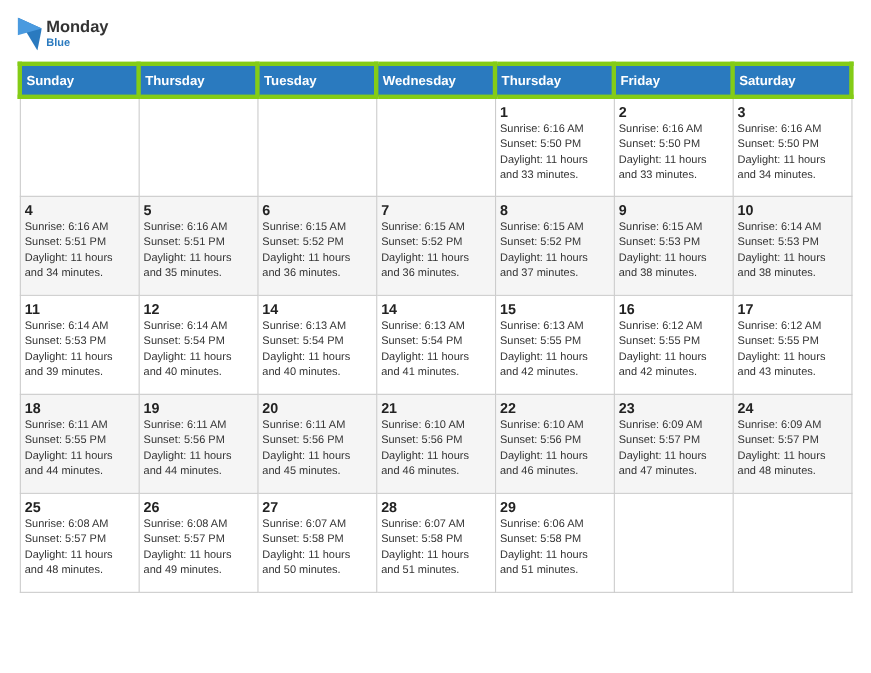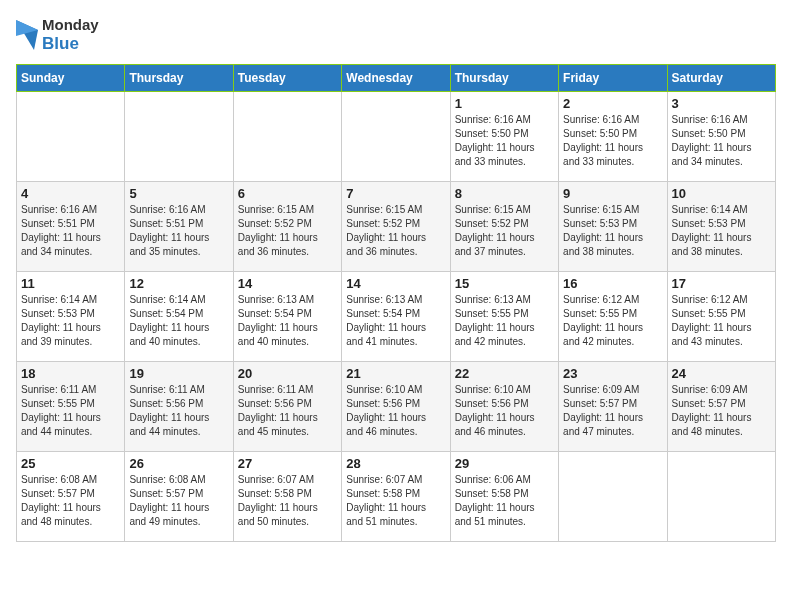--- a/index.html
+++ b/index.html
@@ -40,21 +40,21 @@
       border-collapse: collapse;
       font-size: 11px;
     }
     thead tr th {
       background-color: #2a7abf;
       color: #fff;
       padding: 6px 4px;
       text-align: left;
       font-size: 12px;
       font-weight: bold;
-      border: 1px solid #84cc16;
+      border: 4px solid #84cc16;
     }
     tbody tr td {
       border: 1px solid #ccc;
       vertical-align: top;
       padding: 4px;
       min-height: 80px;
       height: 90px;
     }
     tbody tr:nth-child(even) td {
       background-color: #f5f5f5;
@@ -82,21 +82,21 @@
 <body>
 
 <div class="header-section">
   <div class="logo">
     <svg width="22" height="30" viewBox="0 0 22 30">
       <polygon points="0,0 22,10 18,30" fill="#2a7abf"></polygon>
       <polygon points="0,0 22,10 0,16" fill="#4a9adf"></polygon>
     </svg>
     <div>
       <div style="font-size:15px;font-weight:bold;color:#333;line-height:1.2;">Monday</div>
-      <div style="font-size:17px;font-weight:bold;color:#2a7abf;line-height:1.2;">Blue</div>
+      <div style="font-size:10px;font-weight:bold;color:#2a7abf;line-height:1.2;">Blue</div>
     </div>
   </div>
   <div class="title-section">
     <div class="main-title"></div>
     <div class="subtitle"></div>
   </div>
 </div>
 
 <table>
   <thead>

